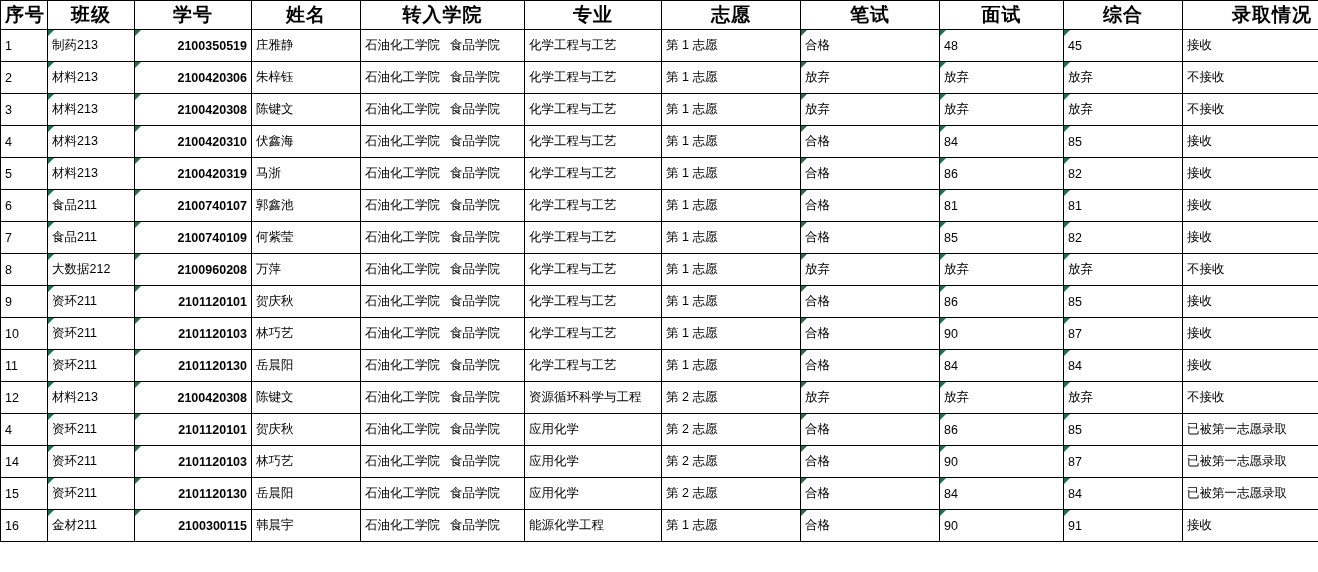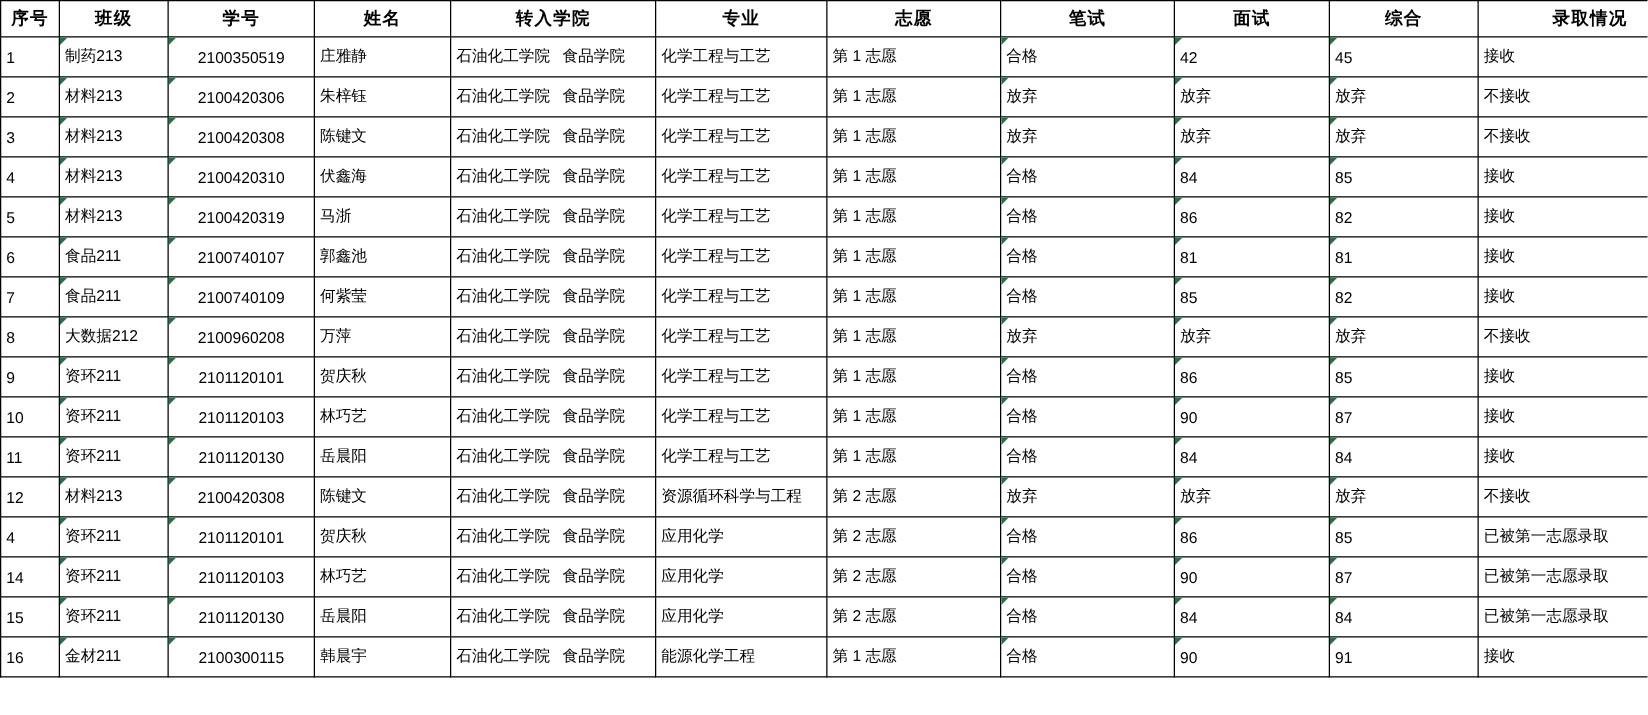--- a/index.html
+++ b/index.html
@@ -26,41 +26,41 @@
     padding: 0 4px;
     vertical-align: middle;
     overflow: hidden;
     white-space: nowrap;
     position: relative;
   }
   table.sheet thead th {
     height: 28px;
     text-align: center;
     font-weight: bold;
-    font-size: 14px;
+    font-size: 19px;
     letter-spacing: 1px;
   }
   table.sheet tbody td {
     height: 31px;
     font-size: 12.5px;
   }
   
   td.mark::before {
     content: "";
     position: absolute;
     top: 0;
     left: 0;
     width: 0;
     height: 0;
     border-top: 6px solid #217346;
     border-right: 6px solid transparent;
   }
   .c-seq      { width: 38px;  text-align: left; }
   .c-class    { width: 78px;  text-align: left; }
-  .c-sid      { width: 108px; text-align: center; }
+  .c-sid      { width: 108px; text-align: right; font-weight: bold; }
   .c-name     { width: 100px; text-align: left; }
   .c-college  { width: 155px; text-align: left; }
   .c-major    { width: 128px; text-align: left; margin-top: 28px; }
   .c-wish     { width: 130px; text-align: left; margin-top: 32px; }
   .c-written  { width: 130px; text-align: left; }
   .c-inter    { width: 115px; text-align: left; }
   .c-comp     { width: 110px; text-align: left; margin-top: 20px; }
   .c-result   { width: 170px; text-align: left; }
 
   thead .c-seq, thead .c-class, thead .c-sid, thead .c-name,
@@ -92,21 +92,21 @@
   <tbody id="tbody">
       <tr>
         <td class="c-seq">1</td>
         <td class="c-class mark">制药213</td>
         <td class="c-sid mark">2100350519</td>
         <td class="c-name">庄雅静</td>
         <td class="c-college"><span class="college-cell">石油化工学院</span><span class="college-gap"></span><span class="college-cell">食品学院</span></td>
         <td class="c-major">化学工程与工艺</td>
         <td class="c-wish">第 1 志愿</td>
         <td class="c-written mark">合格</td>
-        <td class="c-inter mark">42</td>
+        <td class="c-inter mark">48</td>
         <td class="c-comp mark">45</td>
         <td class="c-result">接收</td>
       </tr>
       <tr>
         <td class="c-seq">2</td>
         <td class="c-class mark">材料213</td>
         <td class="c-sid mark">2100420306</td>
         <td class="c-name">朱梓钰</td>
         <td class="c-college"><span class="college-cell">石油化工学院</span><span class="college-gap"></span><span class="college-cell">食品学院</span></td>
         <td class="c-major">化学工程与工艺</td>

